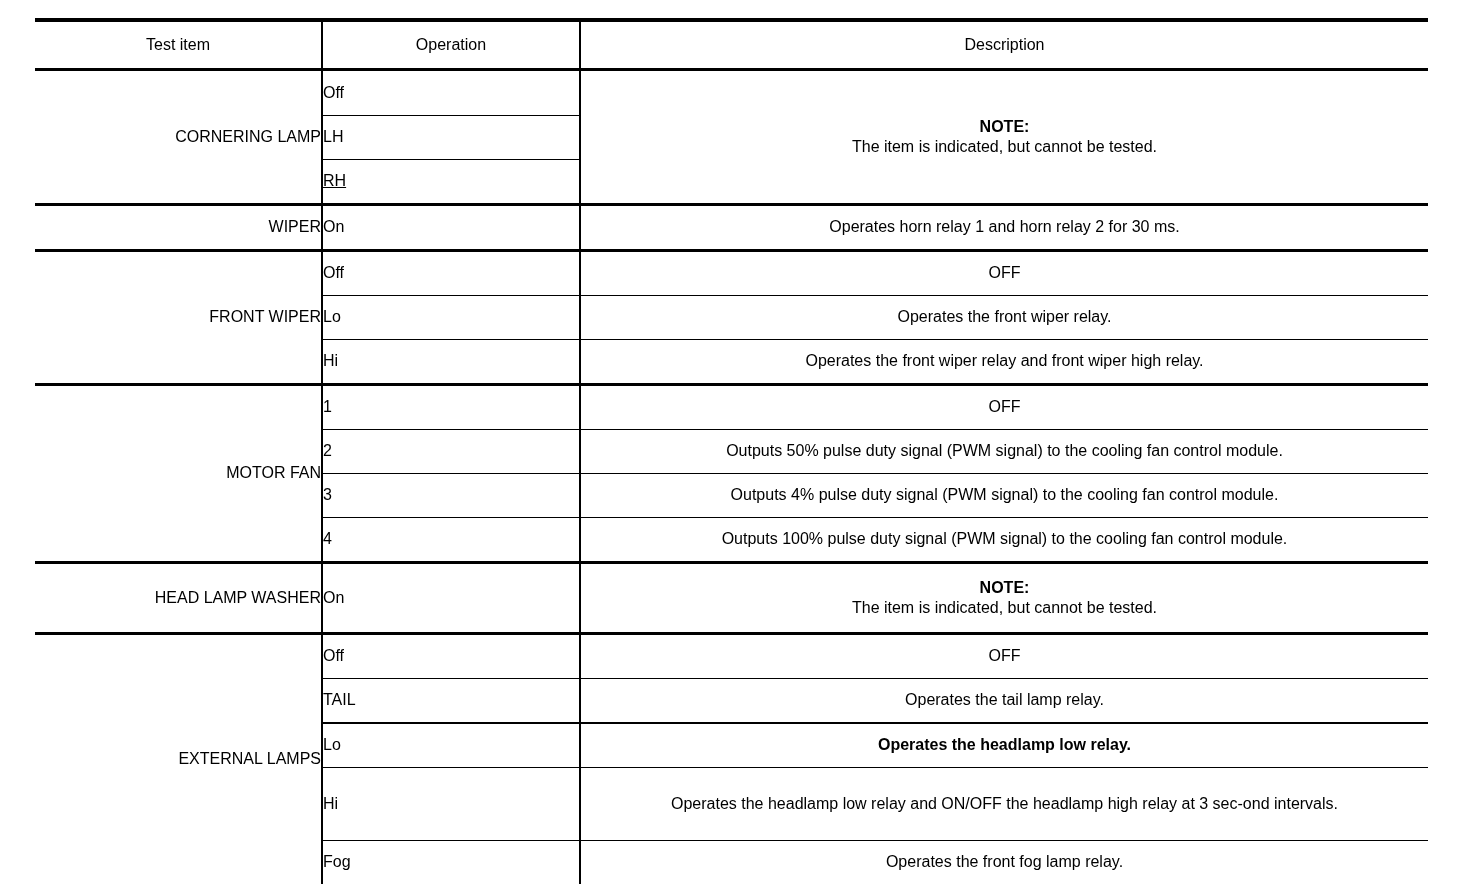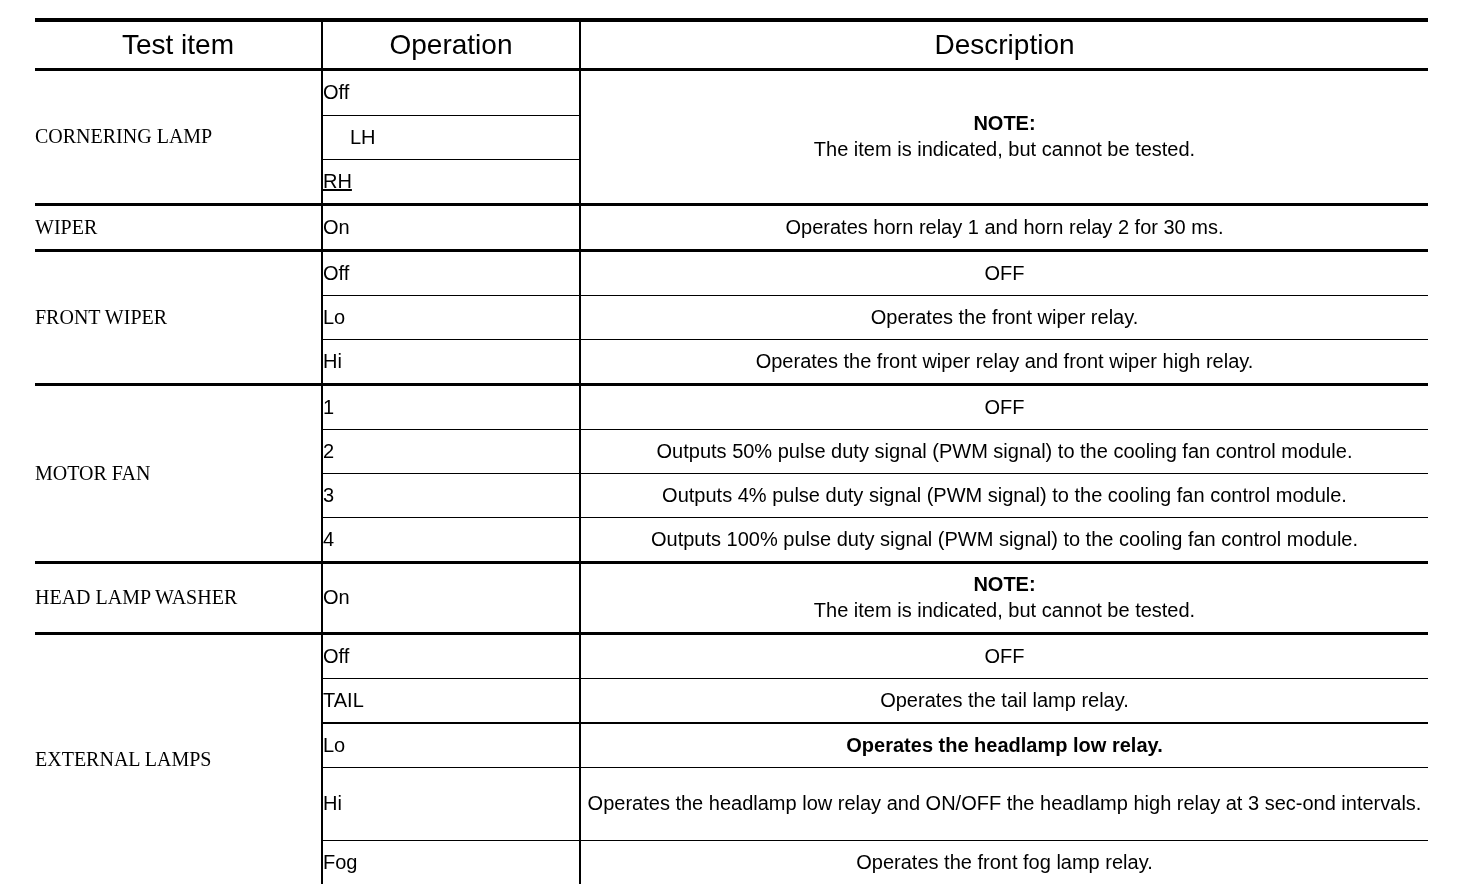--- a/index.html
+++ b/index.html
@@ -39,40 +39,39 @@
 
   table.spec col.c-item      { width: 287px; }
   table.spec col.c-operation { width: 258px; }
   table.spec col.c-desc      { width: 848px; }
 
   table.spec th,
   table.spec td {
     padding: 0;
     vertical-align: middle;
     font-weight: normal;
-    font-size: 20px;
+    font-size: 16px;
     line-height: 1.28;
   }
 
   
   tr.head th {
     height: 46px;
     text-align: center;
     border-bottom: 3px solid #000;
-    font-size: 28px;
+    font-size: 16px;
   }
   tr.head th.col-item      { border-right: 2px solid #000; }
   tr.head th.col-operation { border-right: 2px solid #000; text-align: center; }
 
   
   td.item {
-    text-align: left;
+    text-align: right;
     padding-left: 15px;
     border-right: 2px solid #000;
-    font-family: Liberation Serif, serif;
   }
   td.operation {
     text-align: left;
     padding-left: 15px;
     border-right: 2px solid #000;
   }
   td.desc {
     text-align: center;
     padding-left: 17px;
     padding-right: 8px;
@@ -119,21 +118,21 @@
 
         <tr class="group">
           <td class="item" rowspan="3">CORNERING LAMP</td>
           <td class="operation" style="height:44px;">Off</td>
           <td class="desc" rowspan="3">
             <span class="note-label">NOTE:</span>
             <span class="note-text">The item is indicated, but cannot be tested.</span>
           </td>
         </tr>
         <tr class="inner">
-          <td class="operation" style="height:43px;padding-left:27px;">LH</td>
+          <td class="operation" style="height:43px;">LH</td>
         </tr>
         <tr class="inner">
           <td class="operation" style="height:43px;text-decoration:underline;">RH</td>
         </tr>
 
         <tr class="group">
           <td class="item">WIPER</td>
           <td class="operation" style="height:43px;">On</td>
           <td class="desc">Operates horn relay 1 and horn relay 2 for 30 ms.</td>
         </tr>

